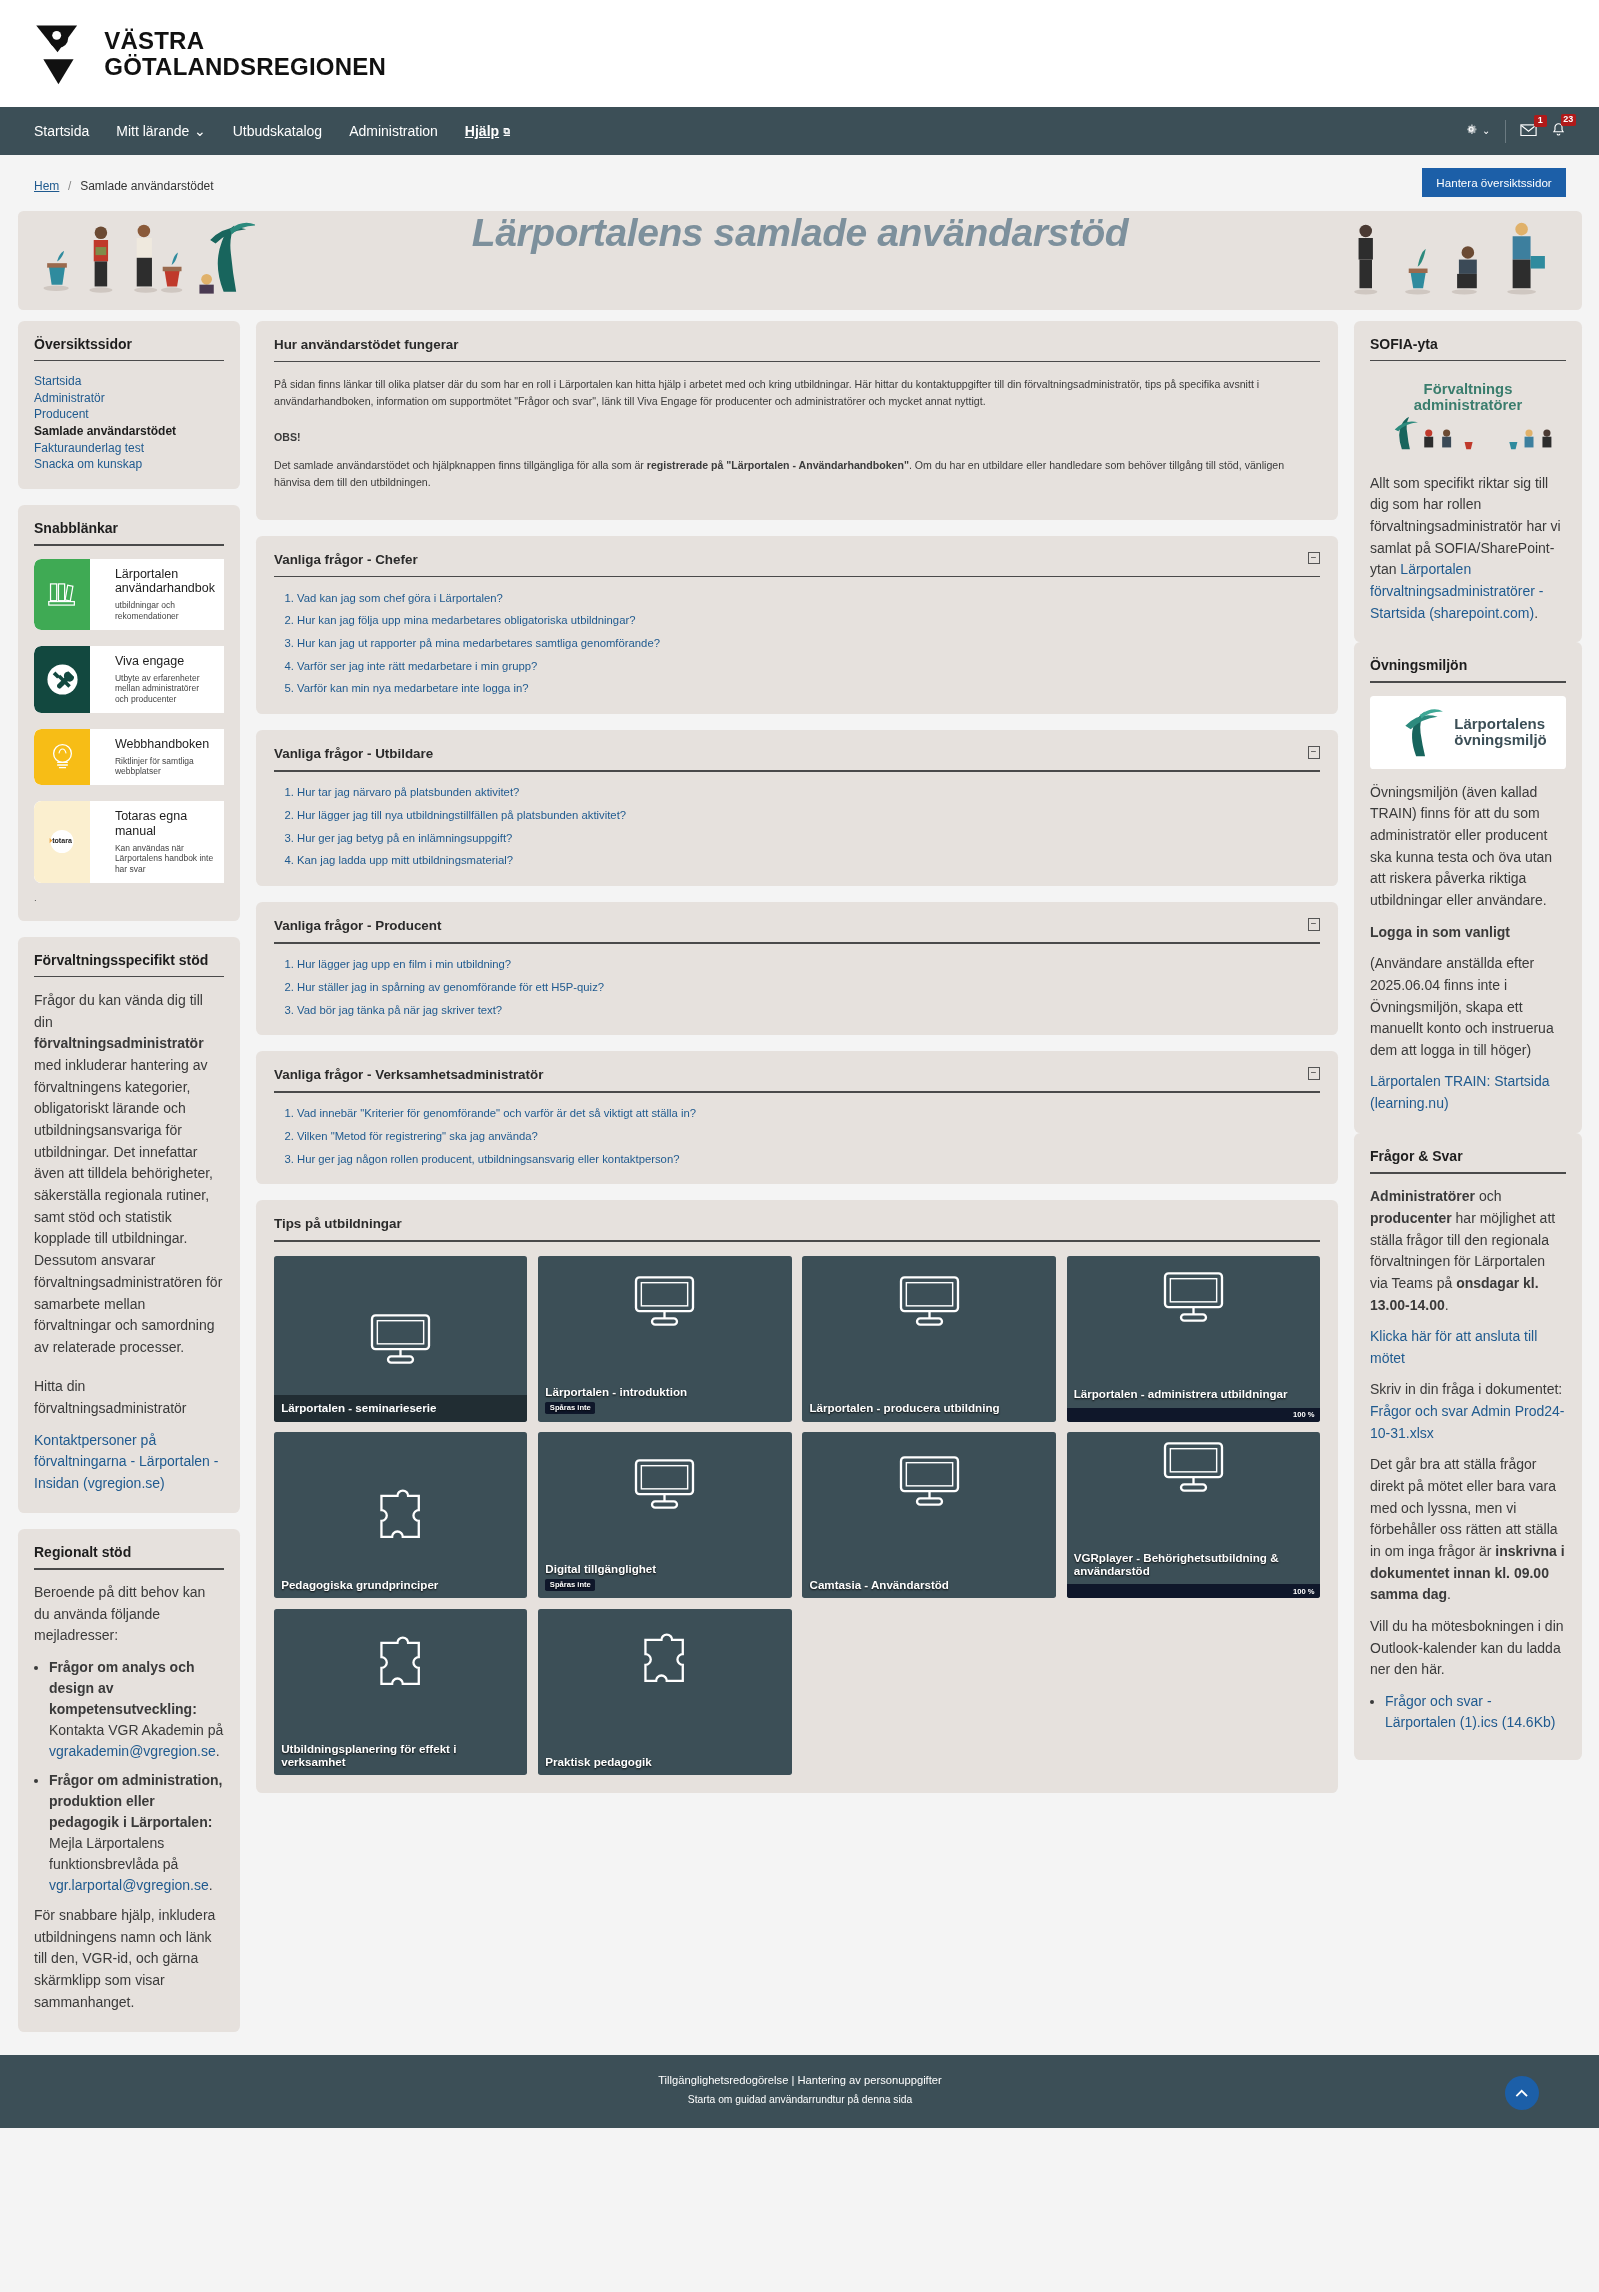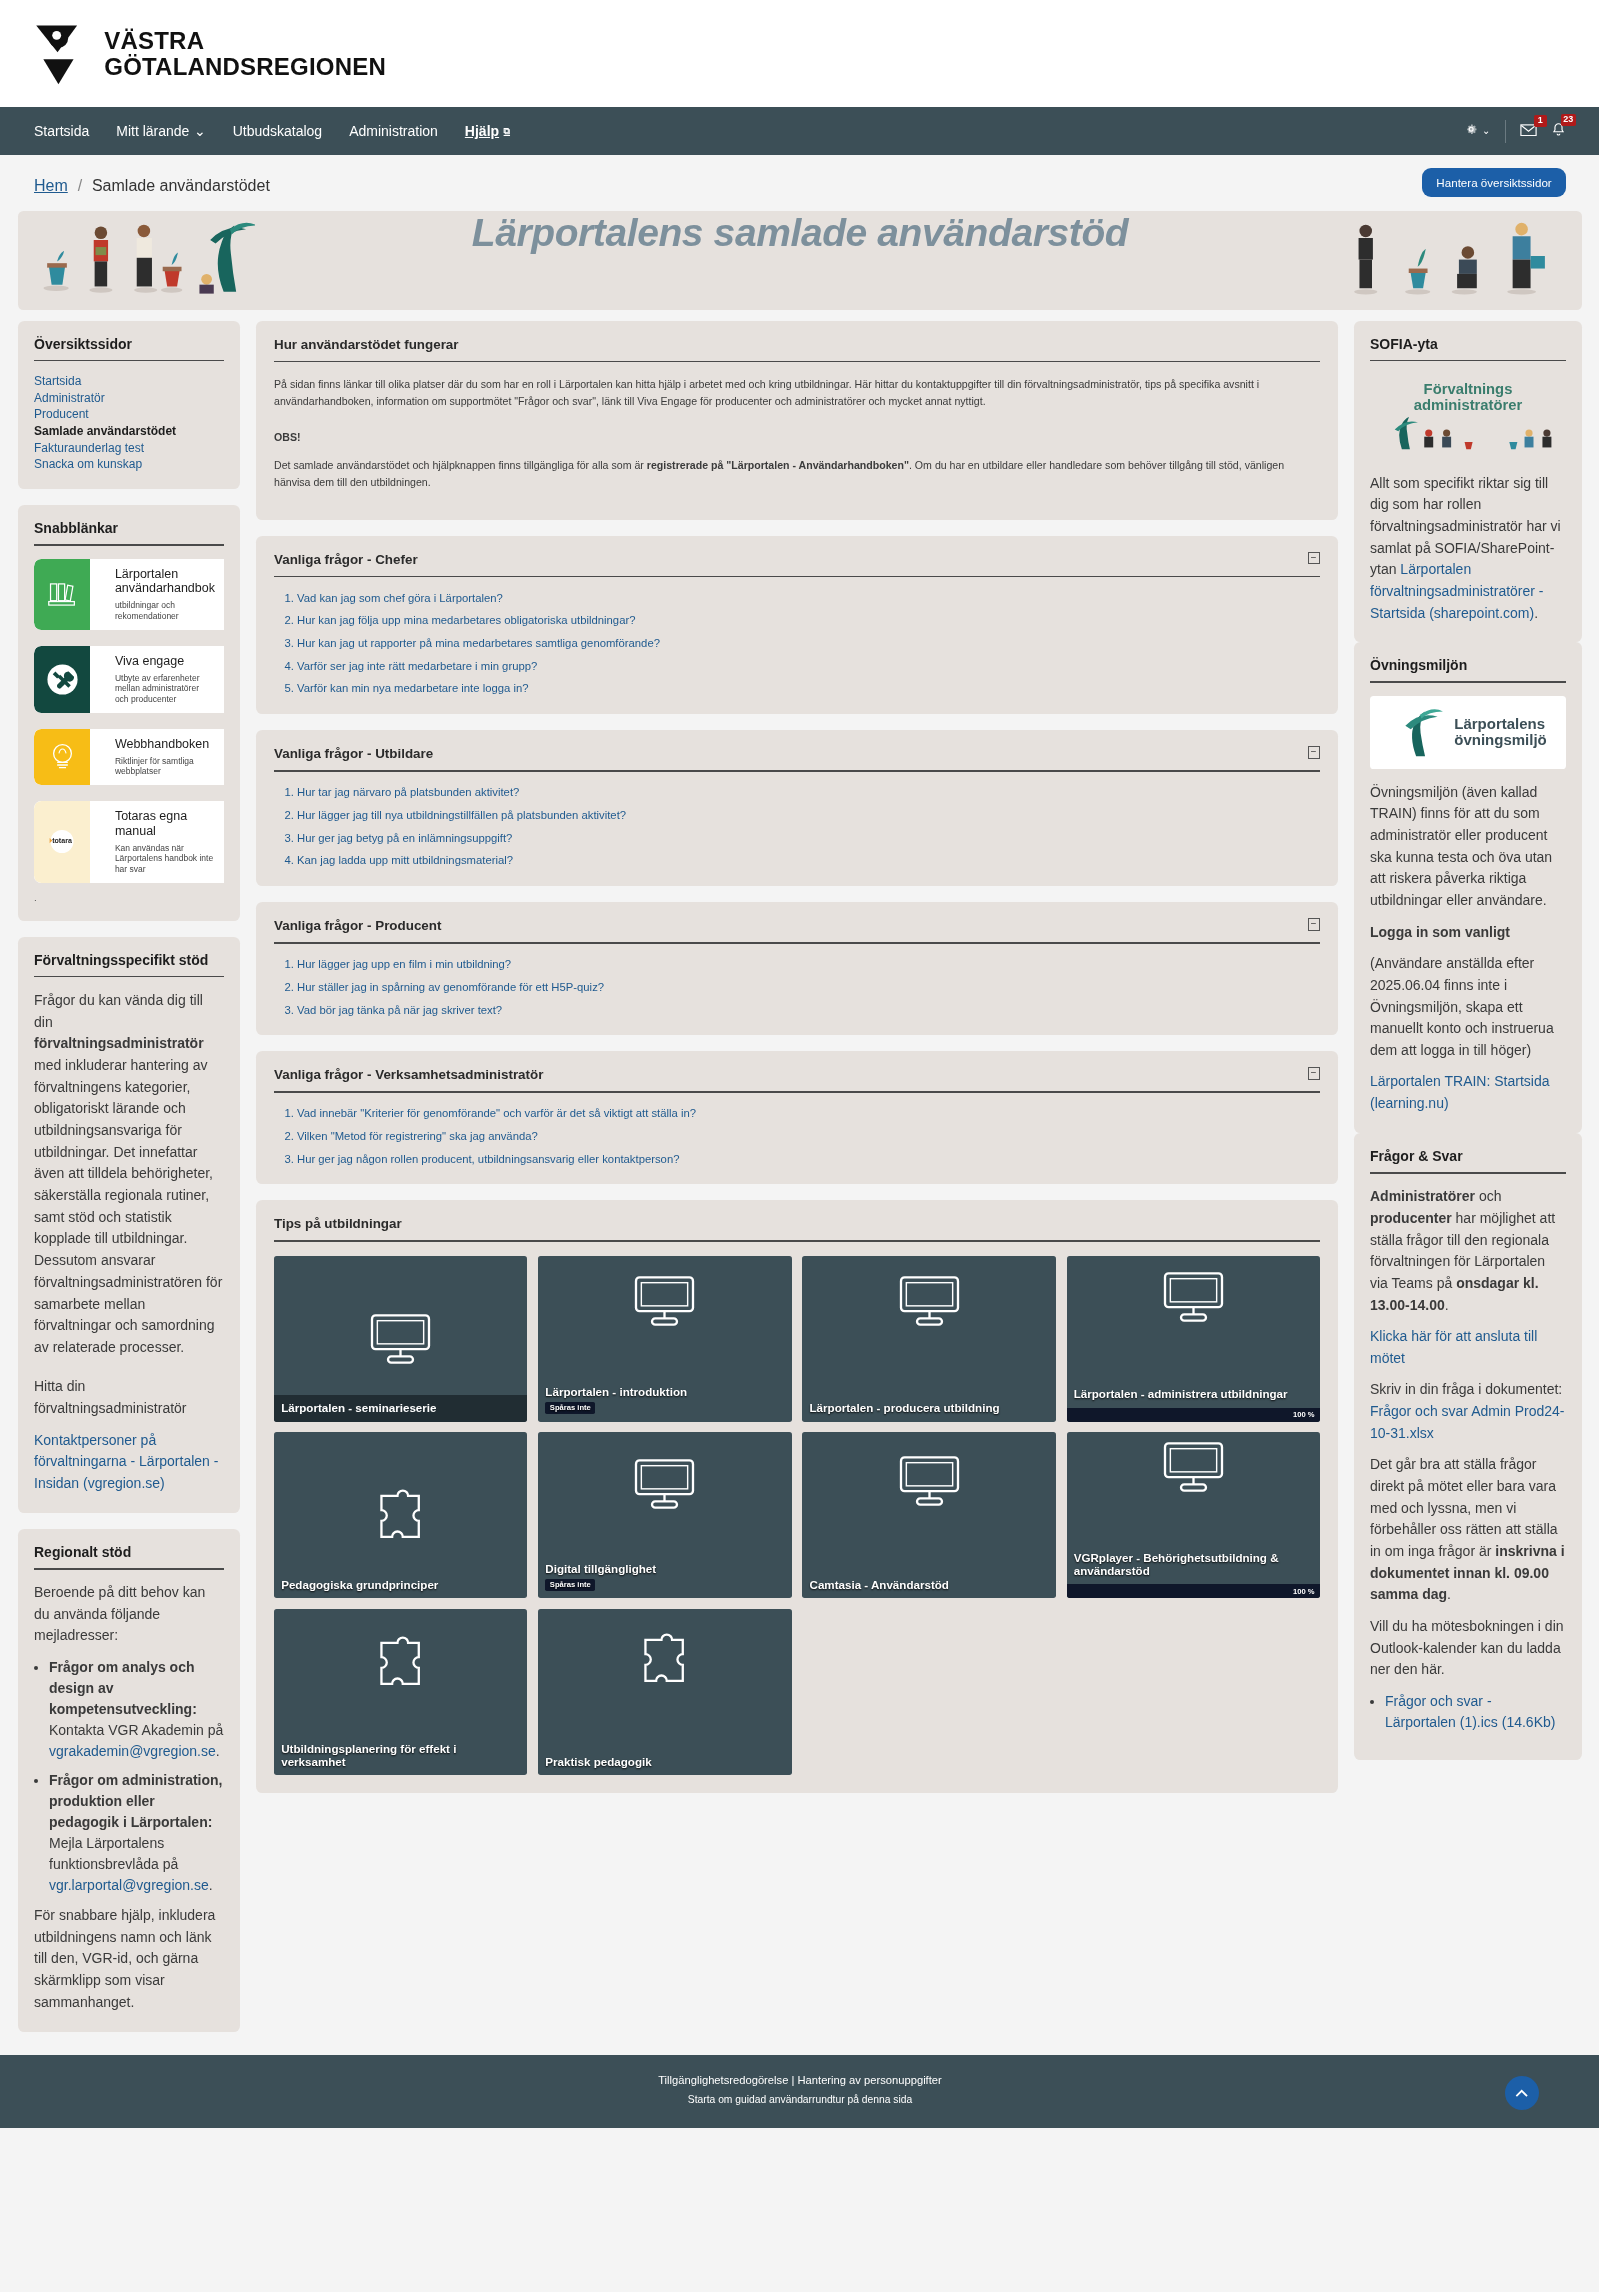--- a/index.html
+++ b/index.html
@@ -30,26 +30,26 @@
   .icon-badge { position:relative; display:inline-block; }
   .badge {
     position:absolute; top:-8px; right:-9.9px; background:#b01a1a; color:#fff;
     font-size:9px; font-weight:bold; border-radius:1.8px; padding:0.9px 2.7px; min-width:12.5px; text-align:center;
     line-height:1.1;
   }
   .ext-ic { font-size:9px; }
 
   
   .crumbbar { background:#f4f4f4; padding:12.5px 34px 9px 34px; display:flex; align-items:center; }
-  .crumbs { font-size:16px; color:#333;margin-top:8px; }
+  .crumbs { font-size:12px; color:#333;margin-top:8px; }
   .crumbs a { text-decoration:underline; }
   .crumb-sep { color:#888; margin:0 5.4px; }
   .btn-primary {
     margin-left:auto; background:#1c5fa8; color:#fff; font-size:11.6px;
-    padding:8px 14.3px; border-radius:9px; border:none; cursor:pointer;
+    padding:8px 14.3px; border-radius:0; border:none; cursor:pointer;
   }
 
   
   .hero {
     margin:5.4px 18px 0 18px; background:#e6e1dd; border-radius:5.4px; height:99px;
     display:flex; align-items:flex-start; justify-content:center; position:relative; overflow:hidden;font-style:italic;
   }
   .hero-title {
     font-size:39px; font-weight:bold; color:#7d909c; letter-spacing:-0.4px; z-index:2;
   }

